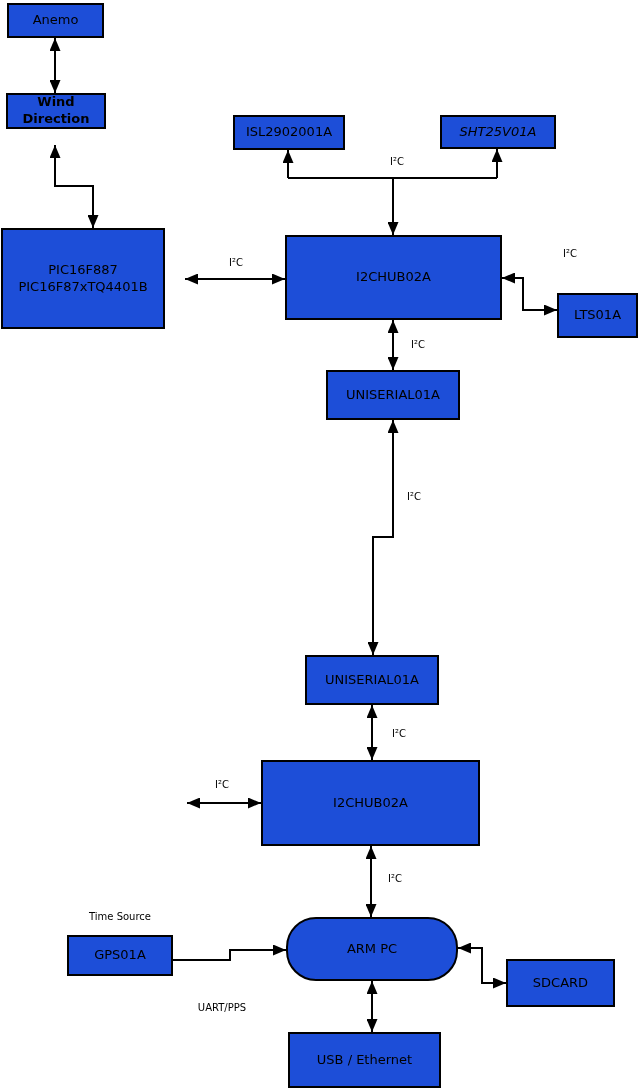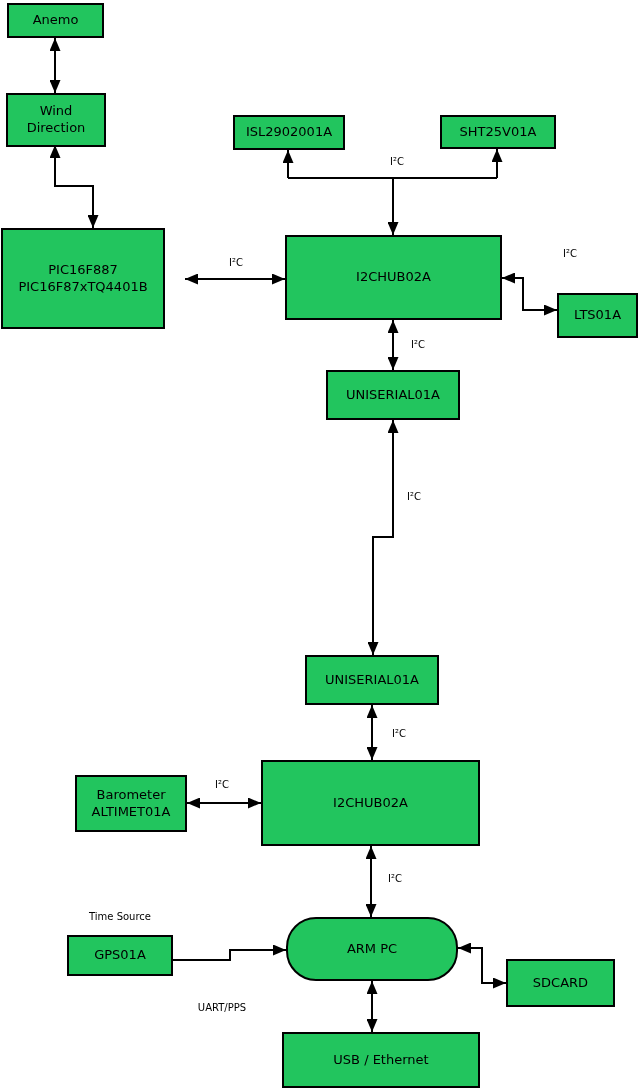--- a/index.html
+++ b/index.html
@@ -25,51 +25,51 @@
   }
   #connector-layer path {
     stroke: #000000;
     stroke-width: 2;
     fill: none;
   }
   .box {
     position: absolute;
     box-sizing: border-box;
     border: 2px solid #000000;
-    background: #22c55e;
+    background: #1d4ed8;
     display: flex;
     align-items: center;
     justify-content: center;
     text-align: center;
     font-size: 13px;
     line-height: 1.3;
     white-space: pre-line;
   }
   .lbl {
     position: absolute;
     transform: translate(-50%, -50%);
     font-size: 10px;
     white-space: nowrap;
   }
   
   #box-anemo          { left: 7px;   top: 3px;    width: 97px;  height: 35px; }
-  #box-wind-direction { left: 6px;   top: 93px;   width: 100px; height: 54px; }
+  #box-wind-direction { left: 6px;   top: 93px;   width: 100px; height: 36px; font-weight: bold; }
   #box-pic            { left: 1px;   top: 228px;  width: 164px; height: 101px; }
   #box-isl            { left: 233px; top: 115px;  width: 112px; height: 35px; }
-  #box-sht            { left: 440px; top: 115px;  width: 116px; height: 34px; }
+  #box-sht            { left: 440px; top: 115px;  width: 116px; height: 34px; font-style: italic; }
   #box-i2chub-top     { left: 285px; top: 235px;  width: 217px; height: 85px; }
   #box-lts            { left: 557px; top: 293px;  width: 81px;  height: 45px; }
   #box-uniserial-top  { left: 326px; top: 370px;  width: 134px; height: 50px; }
   #box-uniserial-bottom { left: 305px; top: 655px; width: 134px; height: 50px; }
   #box-barometer      { left: 75px;  top: 775px;  width: 112px; height: 57px; }
   #box-i2chub-bottom  { left: 261px; top: 760px;  width: 219px; height: 86px; }
   #box-gps            { left: 67px;  top: 935px;  width: 106px; height: 41px; }
   #box-arm-pc         { left: 286px; top: 917px;  width: 172px; height: 64px; border-radius: 30px; }
   #box-sdcard         { left: 506px; top: 959px;  width: 109px; height: 48px; }
-  #box-usb-ethernet   { left: 282px; top: 1032px; width: 198px; height: 56px; }
+  #box-usb-ethernet   { left: 288px; top: 1032px; width: 153px; height: 56px; }
   
   #lbl-i2c-sensor-branch { left: 397px; top: 161px; }
   #lbl-i2c-pic-hub       { left: 236px; top: 262px; }
   #lbl-i2c-lts           { left: 570px; top: 253px; }
   #lbl-i2c-hub-uniserial { left: 418px; top: 344px; }
   #lbl-i2c-uniserial-link{ left: 414px; top: 496px; }
   #lbl-i2c-uniserial-hub2{ left: 399px; top: 733px; }
   #lbl-i2c-barometer     { left: 222px; top: 784px; }
   #lbl-i2c-hub2-armpc    { left: 395px; top: 878px; }
   #lbl-time-source       { left: 120px; top: 916px; }
@@ -111,22 +111,20 @@
   <div class="box" id="box-wind-direction">Wind
 Direction</div>
   <div class="box" id="box-pic">PIC16F887
 PIC16F87xTQ4401B</div>
   <div class="box" id="box-isl">ISL2902001A</div>
   <div class="box" id="box-sht">SHT25V01A</div>
   <div class="box" id="box-i2chub-top">I2CHUB02A</div>
   <div class="box" id="box-lts">LTS01A</div>
   <div class="box" id="box-uniserial-top">UNISERIAL01A</div>
   <div class="box" id="box-uniserial-bottom">UNISERIAL01A</div>
-  <div class="box" id="box-barometer">Barometer
-ALTIMET01A</div>
   <div class="box" id="box-i2chub-bottom">I2CHUB02A</div>
   <div class="box" id="box-gps">GPS01A</div>
   <div class="box" id="box-arm-pc">ARM PC</div>
   <div class="box" id="box-sdcard">SDCARD</div>
   <div class="box" id="box-usb-ethernet">USB / Ethernet</div>
 
   <div class="lbl" id="lbl-i2c-sensor-branch">I²C</div>
   <div class="lbl" id="lbl-i2c-pic-hub">I²C</div>
   <div class="lbl" id="lbl-i2c-lts">I²C</div>
   <div class="lbl" id="lbl-i2c-hub-uniserial">I²C</div>

